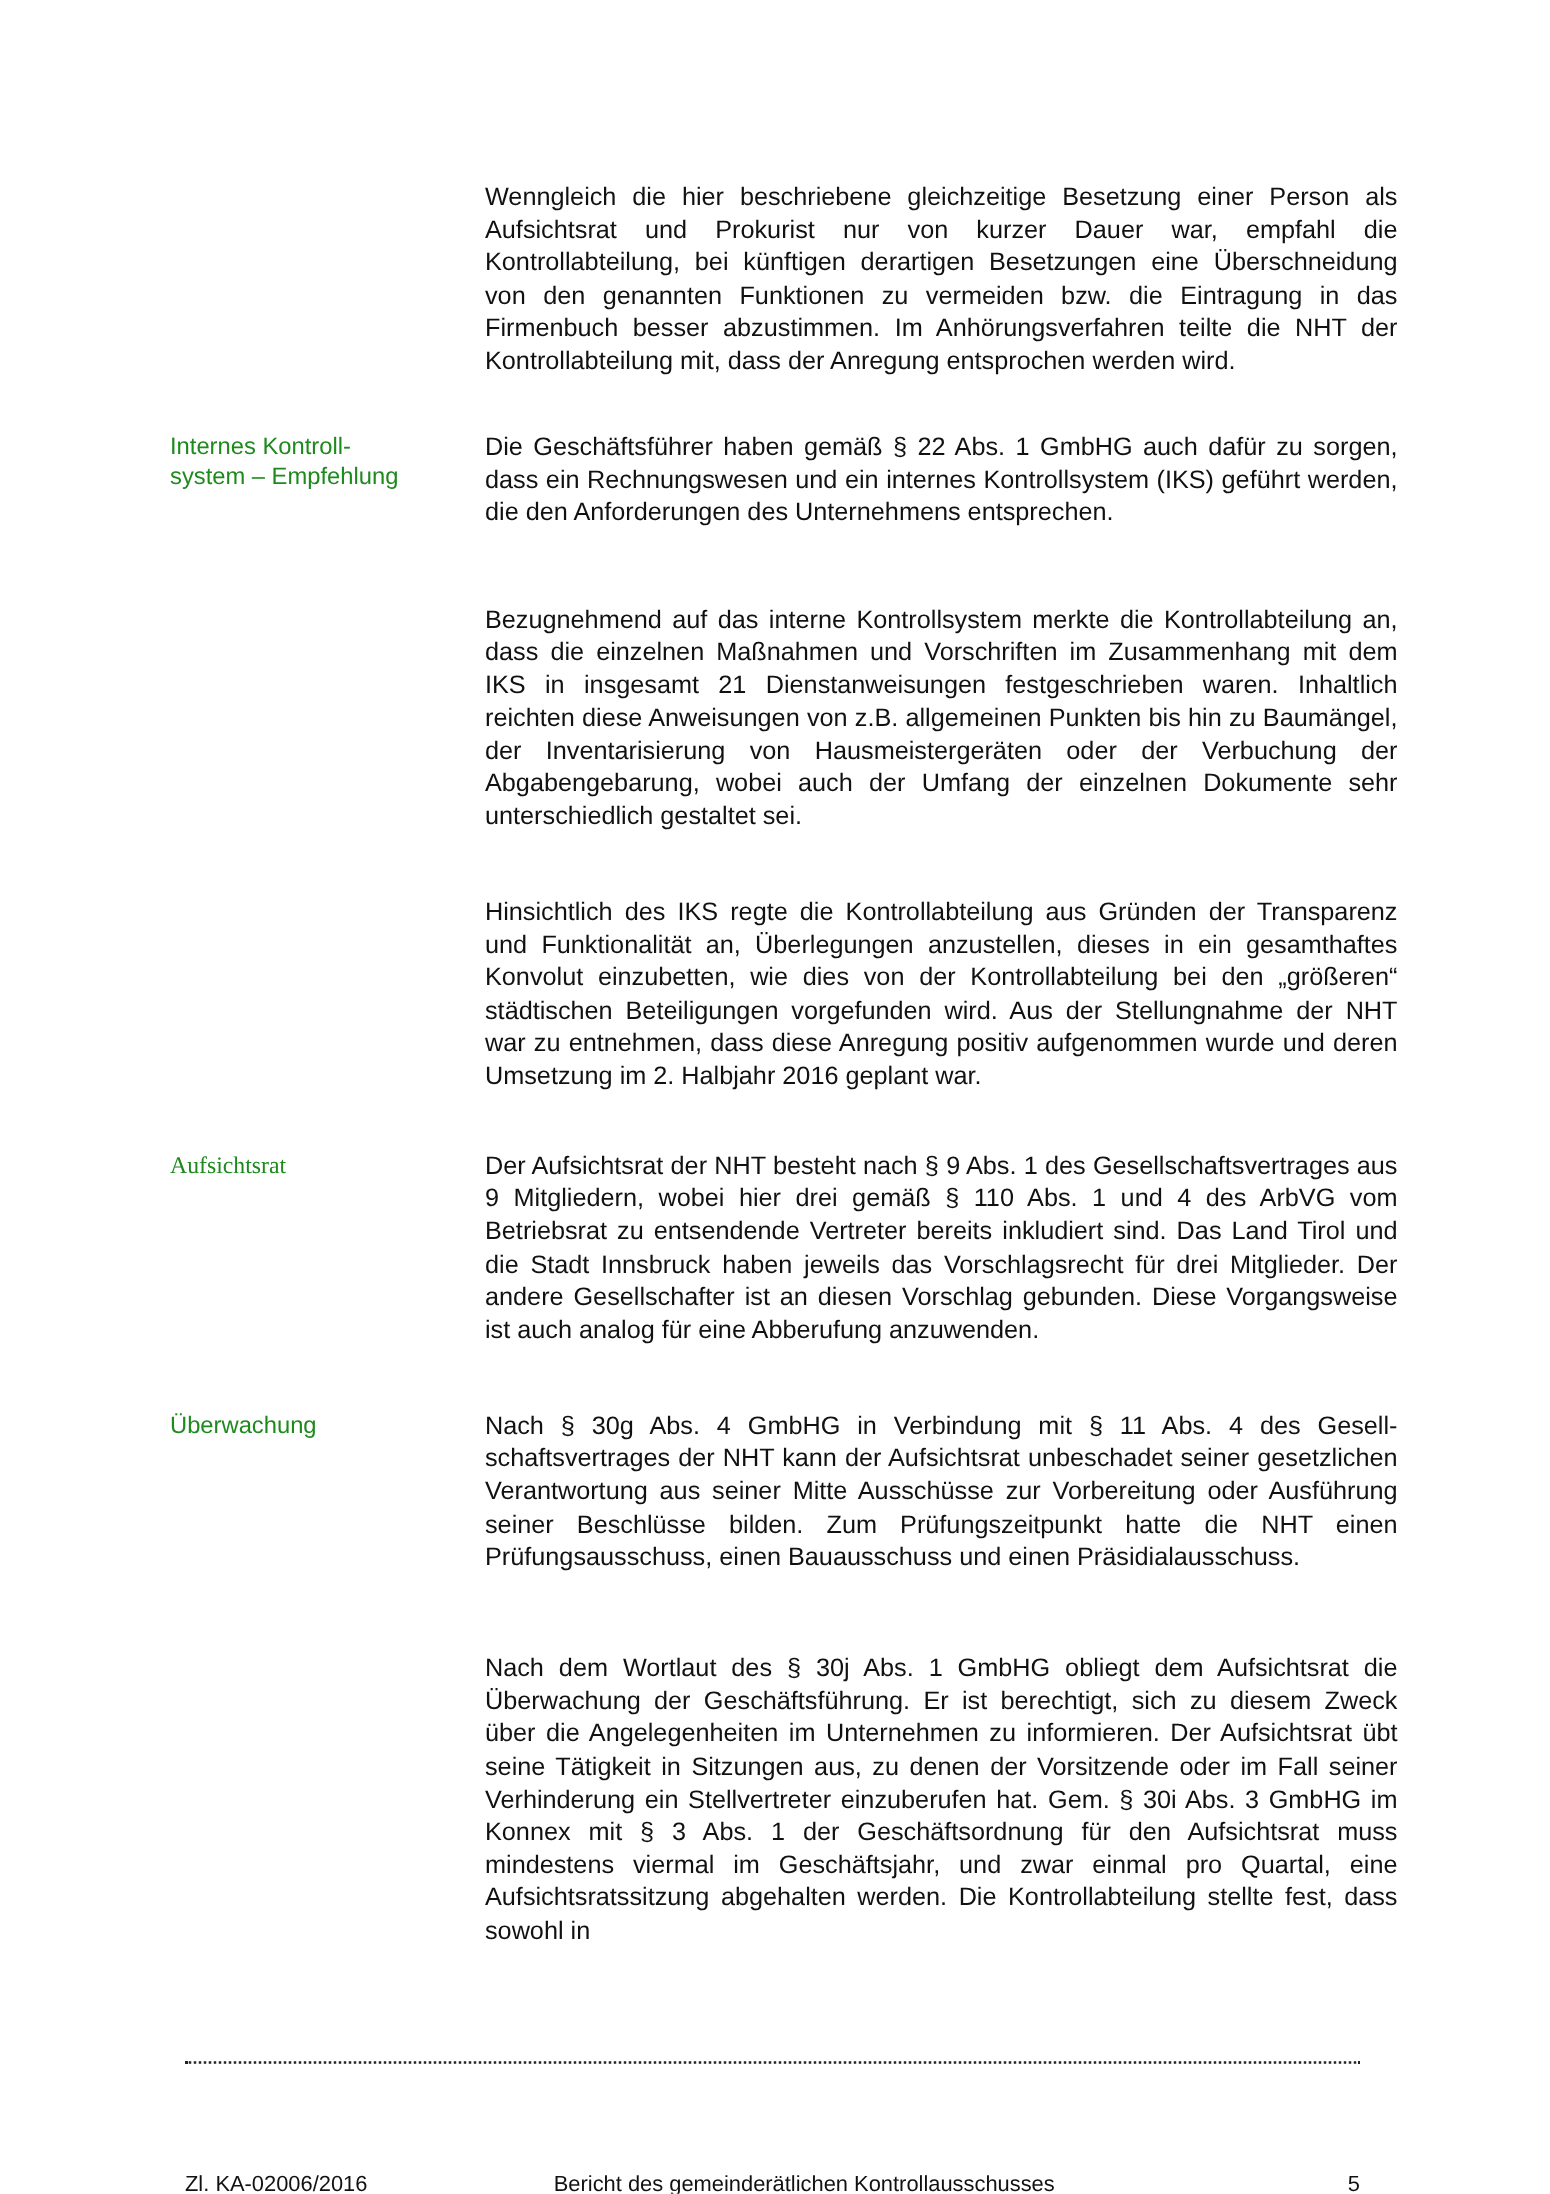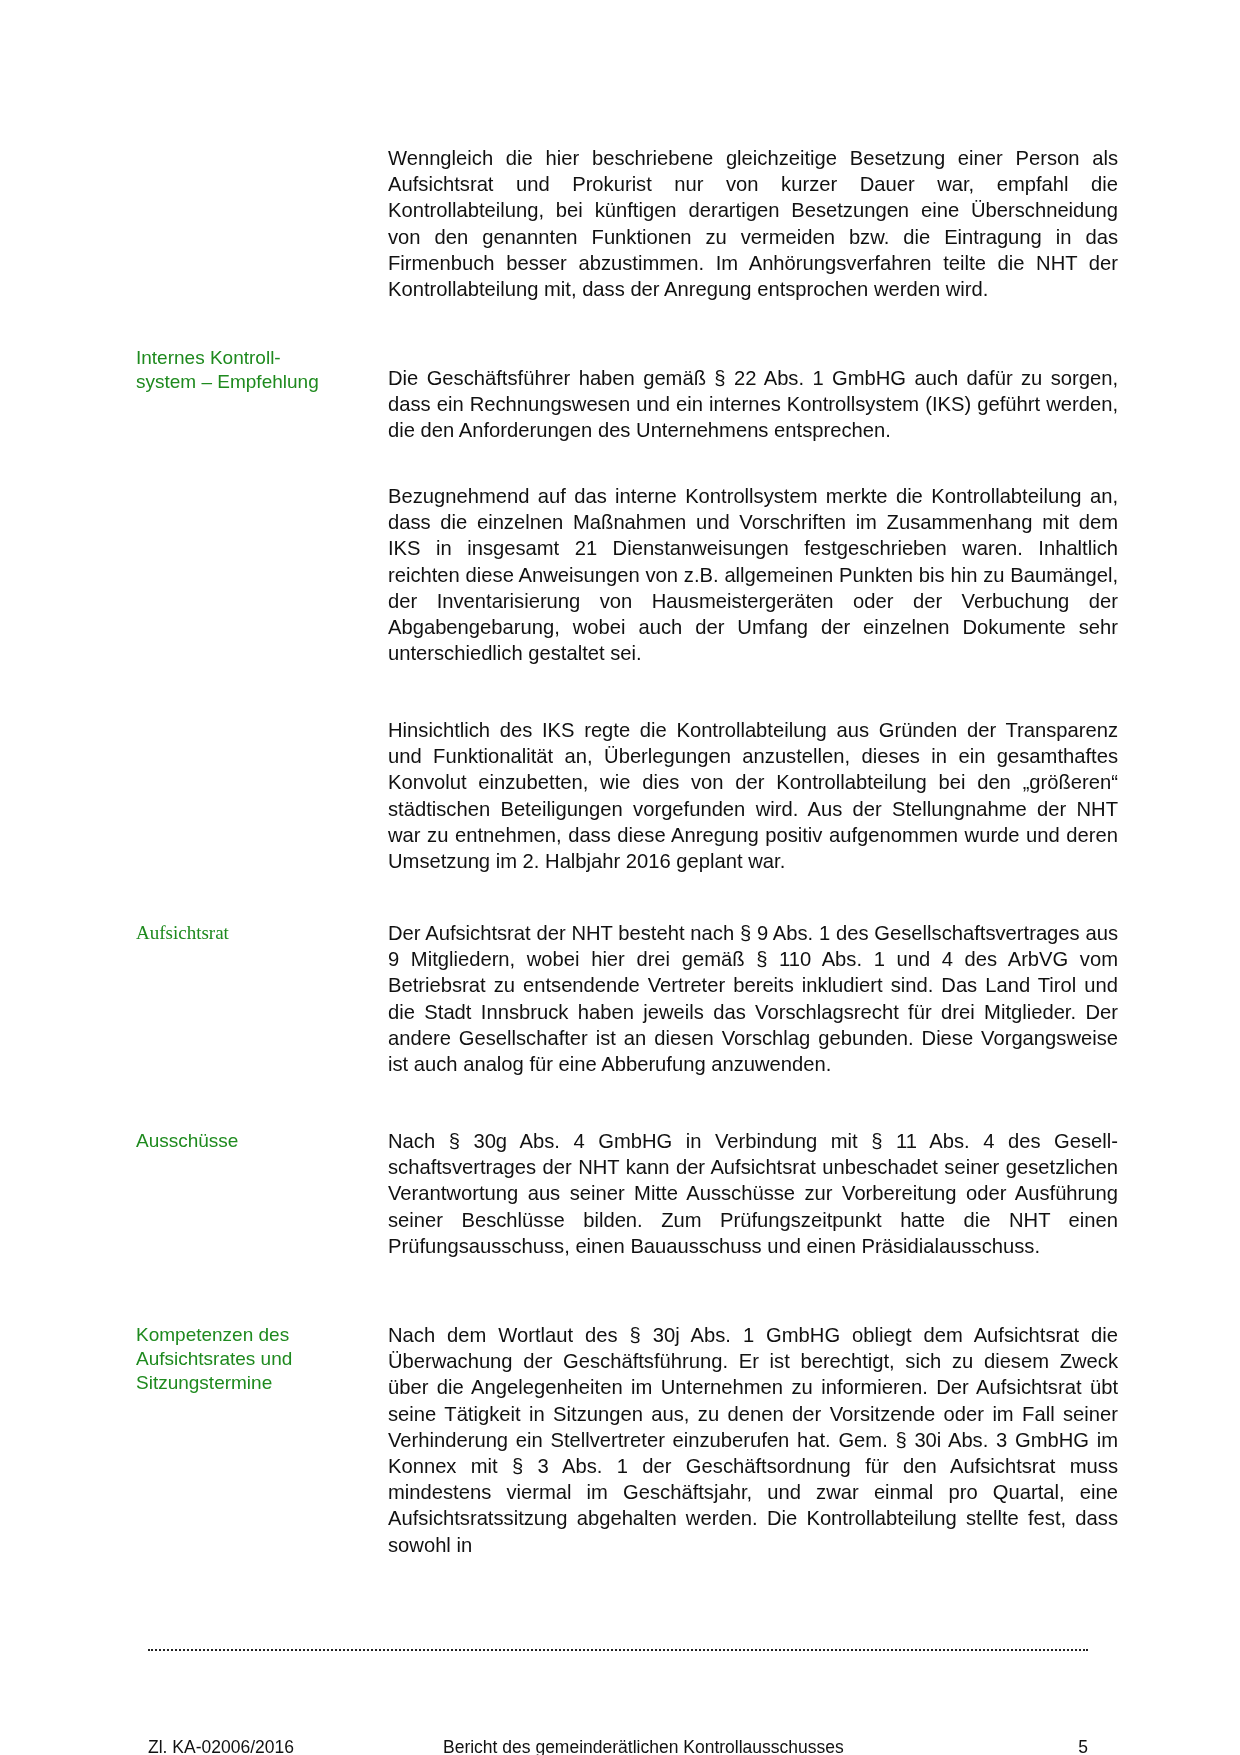--- a/index.html
+++ b/index.html
@@ -63,32 +63,29 @@
   </style>
 </head>
 <body>
 
 <div class="page">
 
   <p class="body-text" style="top:145px;">Wenngleich die hier beschriebene gleichzeitige Besetzung einer Per­son als Aufsichtsrat und Prokurist nur von kurzer Dauer war, empfahl die Kontrollabteilung, bei künftigen derartigen Besetzungen eine Über­schneidung von den genannten Funktionen zu vermeiden bzw. die Ein­tragung in das Firmenbuch besser abzustimmen. Im Anhörungsverfah­ren teilte die NHT der Kontrollabteilung mit, dass der Anregung ent­sprochen werden wird.</p>
 
   <div class="margin-label" style="top:346px;">Internes Kontroll-
 system – Empfehlung</div>
-  <p class="body-text" style="top:345px;margin-top:20px;">Die Geschäftsführer haben gemäß § 22 Abs. 1 GmbHG auch dafür zu sorgen, dass ein Rechnungswesen und ein internes Kontrollsystem (IKS) geführt werden, die den Anforderungen des Unternehmens ent­sprechen.</p>
+  <p class="body-text" style="top:345px;">Die Geschäftsführer haben gemäß § 22 Abs. 1 GmbHG auch dafür zu sorgen, dass ein Rechnungswesen und ein internes Kontrollsystem (IKS) geführt werden, die den Anforderungen des Unternehmens ent­sprechen.</p>
   <p class="body-text" style="top:483px;">Bezugnehmend auf das interne Kontrollsystem merkte die Kontrollab­teilung an, dass die einzelnen Maßnahmen und Vorschriften im Zu­sammenhang mit dem IKS in insgesamt 21 Dienstanweisungen festge­schrieben waren. Inhaltlich reichten diese Anweisungen von z.B. all­gemeinen Punkten bis hin zu Baumängel, der Inventarisierung von Hausmeistergeräten oder der Verbuchung der Abgabengebarung, wo­bei auch der Umfang der einzelnen Dokumente sehr unterschiedlich gestaltet sei.</p>
   <p class="body-text" style="top:717px;">Hinsichtlich des IKS regte die Kontrollabteilung aus Gründen der Transparenz und Funktionalität an, Überlegungen anzustellen, dieses in ein gesamthaftes Konvolut einzubetten, wie dies von der Kontrollab­teilung bei den „größeren“ städtischen Beteiligungen vorgefunden wird. Aus der Stellungnahme der NHT war zu entnehmen, dass diese Anre­gung positiv aufgenommen wurde und deren Umsetzung im 2. Halbjahr 2016 geplant war.</p>
 
   <div class="margin-label" style="top:921px;font-family:Liberation Serif, serif;">Aufsichtsrat</div>
   <p class="body-text" style="top:920px;">Der Aufsichtsrat der NHT besteht nach § 9 Abs. 1 des Gesellschafts­vertrages aus 9 Mitgliedern, wobei hier drei gemäß § 110 Abs. 1 und 4 des ArbVG vom Betriebsrat zu entsendende Vertreter bereits inkludiert sind. Das Land Tirol und die Stadt Innsbruck haben jeweils das Vor­schlagsrecht für drei Mitglieder. Der andere Gesellschafter ist an die­sen Vorschlag gebunden. Diese Vorgangsweise ist auch analog für eine Abberufung anzuwenden.</p>
 
-  <div class="margin-label" style="top:1129px;">Ausschüsse</div>
+  <div class="margin-label" style="top:1129px;">Überwachung</div>
   <p class="body-text" style="top:1128px;">Nach § 30g Abs. 4 GmbHG in Verbindung mit § 11 Abs. 4 des Gesell­schaftsvertrages der NHT kann der Aufsichtsrat unbeschadet seiner gesetzlichen Verantwortung aus seiner Mitte Ausschüsse zur Vorberei­tung oder Ausführung seiner Beschlüsse bilden. Zum Prüfungszeit­punkt hatte die NHT einen Prüfungsausschuss, einen Bauausschuss und einen Präsidialausschuss.</p>
 
-  <div class="margin-label" style="top:1323px;">Kompetenzen des
-Aufsichtsrates und
-Sitzungstermine</div>
   <p class="body-text" style="top:1322px;">Nach dem Wortlaut des § 30j Abs. 1 GmbHG obliegt dem Aufsichtsrat die Überwachung der Geschäftsführung. Er ist berechtigt, sich zu die­sem Zweck über die Angelegenheiten im Unternehmen zu informieren. Der Aufsichtsrat übt seine Tätigkeit in Sitzungen aus, zu denen der Vorsitzende oder im Fall seiner Verhinderung ein Stellvertreter einzu­berufen hat. Gem. § 30i Abs. 3 GmbHG im Konnex mit § 3 Abs. 1 der Geschäftsordnung für den Aufsichtsrat muss mindestens viermal im Geschäftsjahr, und zwar einmal pro Quartal, eine Aufsichtsratssitzung abgehalten werden. Die Kontrollabteilung stellte fest, dass sowohl in</p>
 
   <div class="footer-rule"></div>
   <div class="footer-left">Zl. KA-02006/2016</div>
   <div class="footer-center">Bericht des gemeinderätlichen Kontrollausschusses</div>
   <div class="footer-right">5</div>
 </div>
 
 </body></html>

